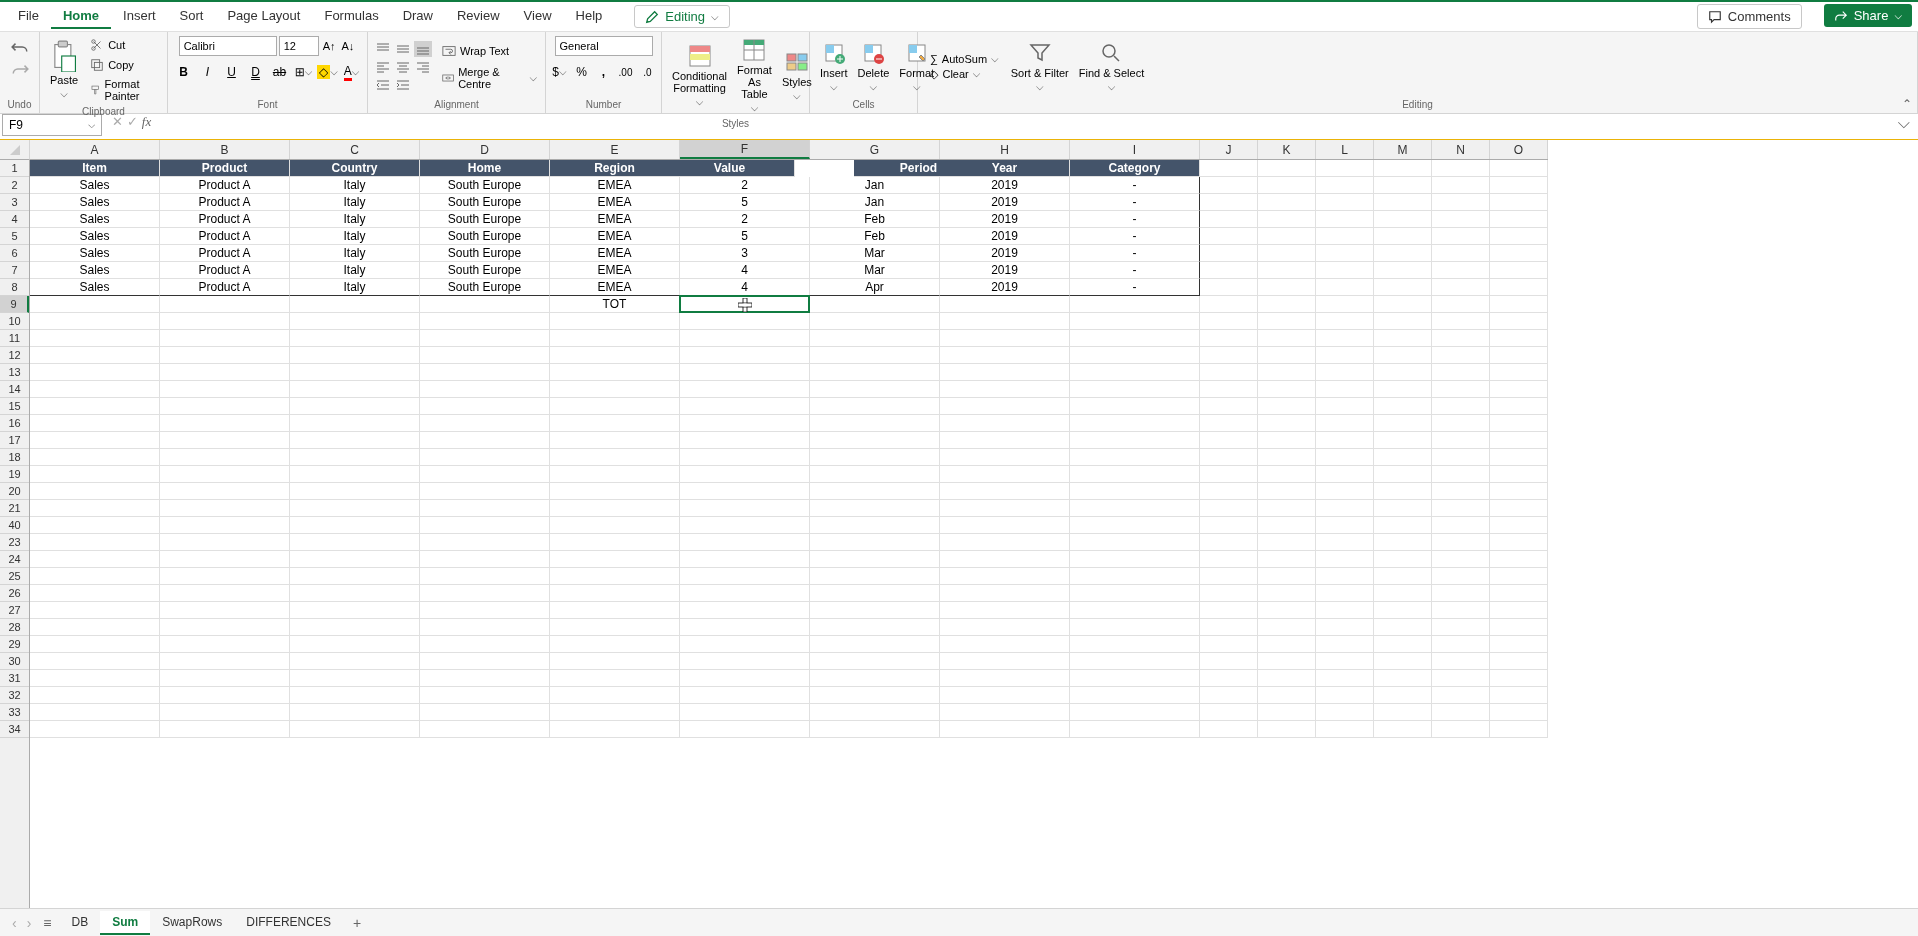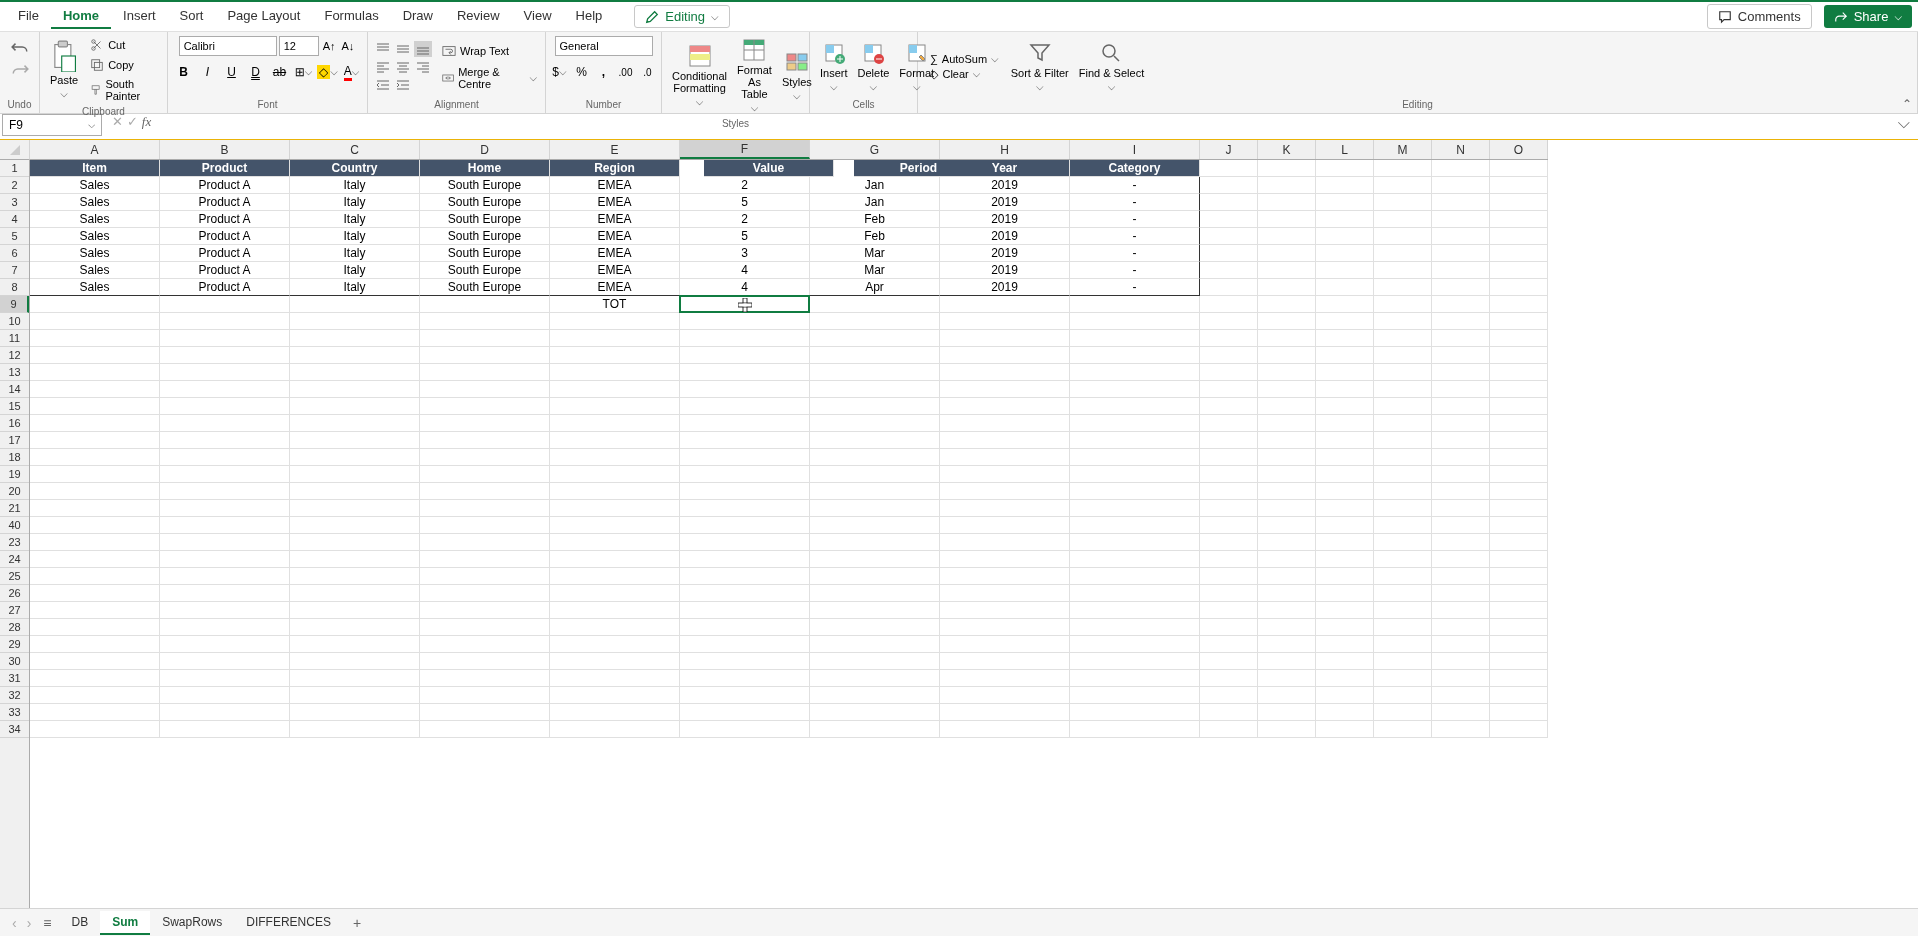--- a/index.html
+++ b/index.html
@@ -3,21 +3,21 @@
 <meta charset="utf-8">
 <style>
 *{margin:0;padding:0;box-sizing:border-box;font-family:'Segoe UI',Arial,sans-serif}
 body{background:#fff;width:1918px;height:936px;overflow:hidden;display:flex;flex-direction:column;border-top:2px solid #107c41}
 .menubar{height:30px;display:flex;align-items:center;background:#fff;border-bottom:1px solid #e0e0e0;padding:0 6px}
 .menu-item{padding:4px 12px;font-size:13px;color:#333;cursor:pointer}
 .menu-item.active{color:#107c41;border-bottom:2px solid #107c41;font-weight:600}
 .editing-btn{margin-left:20px;display:flex;align-items:center;border:1px solid #c8c8c8;border-radius:3px;padding:3px 10px;font-size:13px;color:#107c41;gap:6px}
 .editing-btn svg{width:14px;height:14px}
 .chevron{font-size:10px;color:#666}
-.right-btns{margin-left:auto;display:flex;gap:12px;align-items:center}
+.right-btns{margin-left:auto;display:flex;gap:22px;align-items:flex-start}
 .comments-btn{display:flex;align-items:center;gap:6px;border:1px solid #c8c8c8;border-radius:3px;padding:4px 10px;font-size:13px;color:#333}
 .share-btn{display:flex;align-items:center;gap:6px;background:#107c41;color:#fff;border-radius:3px;padding:4px 10px;font-size:13px}
 .ribbon{height:82px;background:#f5f5f5;border-bottom:1px solid #d4d4d4;display:flex;position:relative}
 .ribbon-group{border-right:1px solid #d4d4d4;display:flex;flex-direction:column;padding:2px 4px}
 .ribbon-group-content{flex:1;display:flex;gap:2px;align-items:center;padding:2px}
 .ribbon-group-label{font-size:10px;color:#666;text-align:center;padding-bottom:1px}
 .undo-group{width:40px}
 .undo-btns{display:flex;flex-direction:column;gap:4px;padding:4px}
 .undo-icon{width:18px;height:18px;color:#666}
 .clipboard-group{width:128px}
@@ -162,21 +162,21 @@
               <rect x="2" y="2" width="9" height="9"></rect>
               <rect x="5" y="5" width="9" height="9"></rect>
             </svg>
             <span>Copy</span>
           </div>
         <div class="clip-row">
             <svg viewBox="0 0 16 16" stroke="#666" fill="none">
               <rect x="3" y="2" width="10" height="5"></rect>
               <path d="M7 7v7h2V7"></path>
             </svg>
-            <span>South Painter</span>
+            <span>Format Painter</span>
           </div>
       </div>
     </div>
     <div class="ribbon-group-label">Clipboard</div>
   </div>
   <div class="ribbon-group font-group">
     <div class="ribbon-group-content font-col">
       <div class="font-top">
         <input class="font-select" value="Calibri" style="">
         <input class="size-select" value="12" style="">
@@ -489,21 +489,21 @@
           <div class="row-header">32</div>
           <div class="row-header">33</div>
           <div class="row-header">34</div>
         </div>
       <div class="cells" id="cells">
           <div class="cell header-cell" style="left: 0px; top: 0px; width: 130px;">Item</div>
           <div class="cell header-cell" style="left: 130px; top: 0px; width: 130px;">Product</div>
           <div class="cell header-cell" style="left: 260px; top: 0px; width: 130px;">Country</div>
           <div class="cell header-cell" style="left: 390px; top: 0px; width: 130px;">Home</div>
           <div class="cell header-cell" style="left: 520px; top: 0px; width: 130px;">Region</div>
-          <div class="cell header-cell" style="left: 674px; top: 0px; width: 130px;">Value</div>
+          <div class="cell header-cell" style="left: 635px; top: 0px; width: 130px;">Value</div>
           <div class="cell header-cell" style="left: 824px; top: 0px; width: 130px;">Period</div>
           <div class="cell header-cell" style="left: 910px; top: 0px; width: 130px;">Year</div>
           <div class="cell header-cell" style="left: 1040px; top: 0px; width: 130px;">Category</div>
           <div class="cell" style="left: 0px; top: 17px; width: 130px;">Sales</div>
           <div class="cell" style="left: 130px; top: 17px; width: 130px;">Product A</div>
           <div class="cell" style="left: 260px; top: 17px; width: 130px;">Italy</div>
           <div class="cell" style="left: 390px; top: 17px; width: 130px;">South Europe</div>
           <div class="cell" style="left: 520px; top: 17px; width: 130px;">EMEA</div>
           <div class="cell" style="left: 650px; top: 17px; width: 130px;">2</div>
           <div class="cell" style="left: 780px; top: 17px; width: 130px;">Jan</div>

